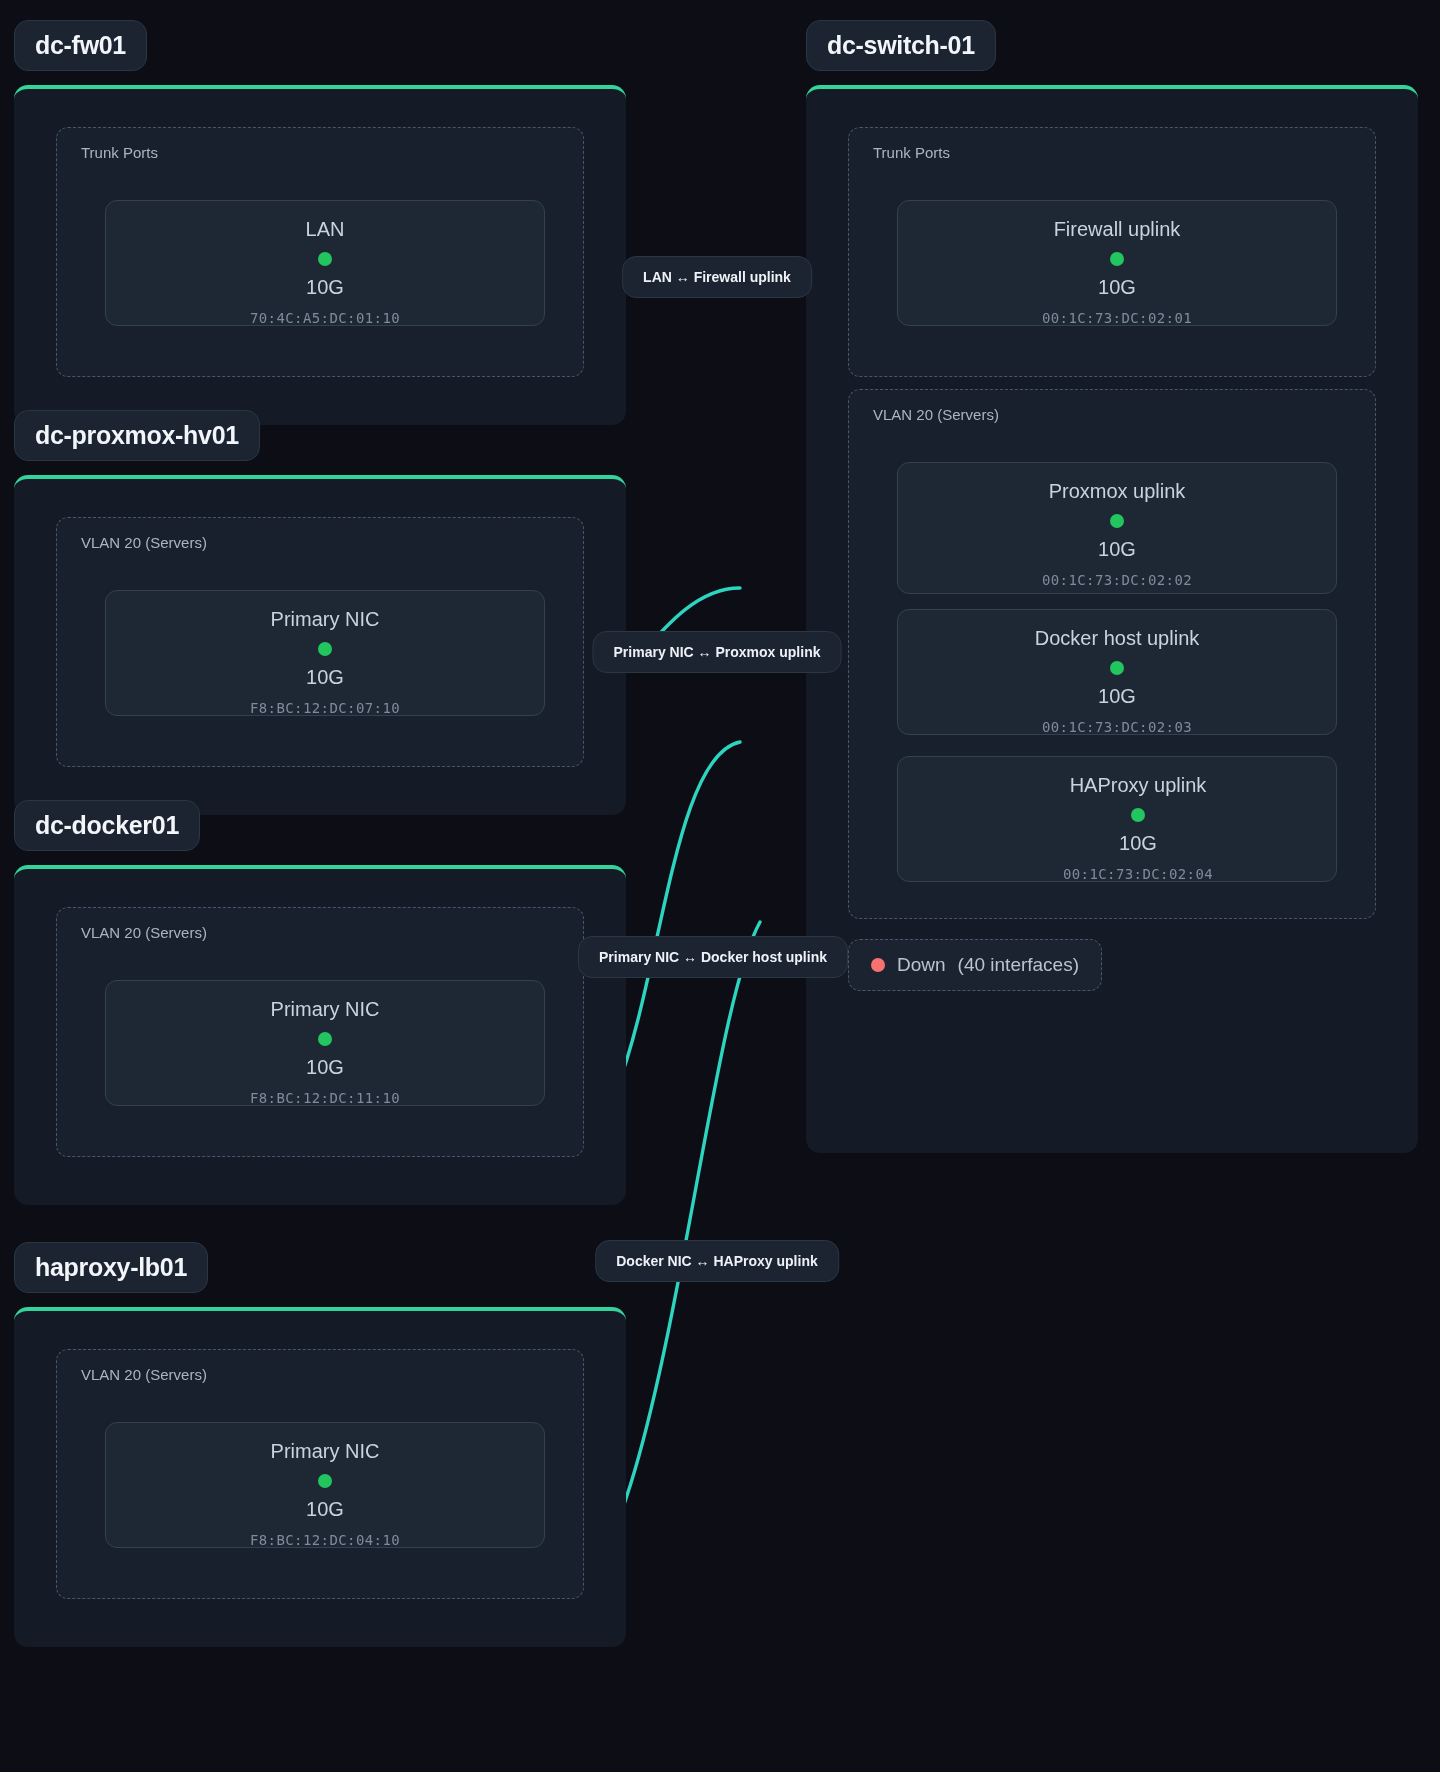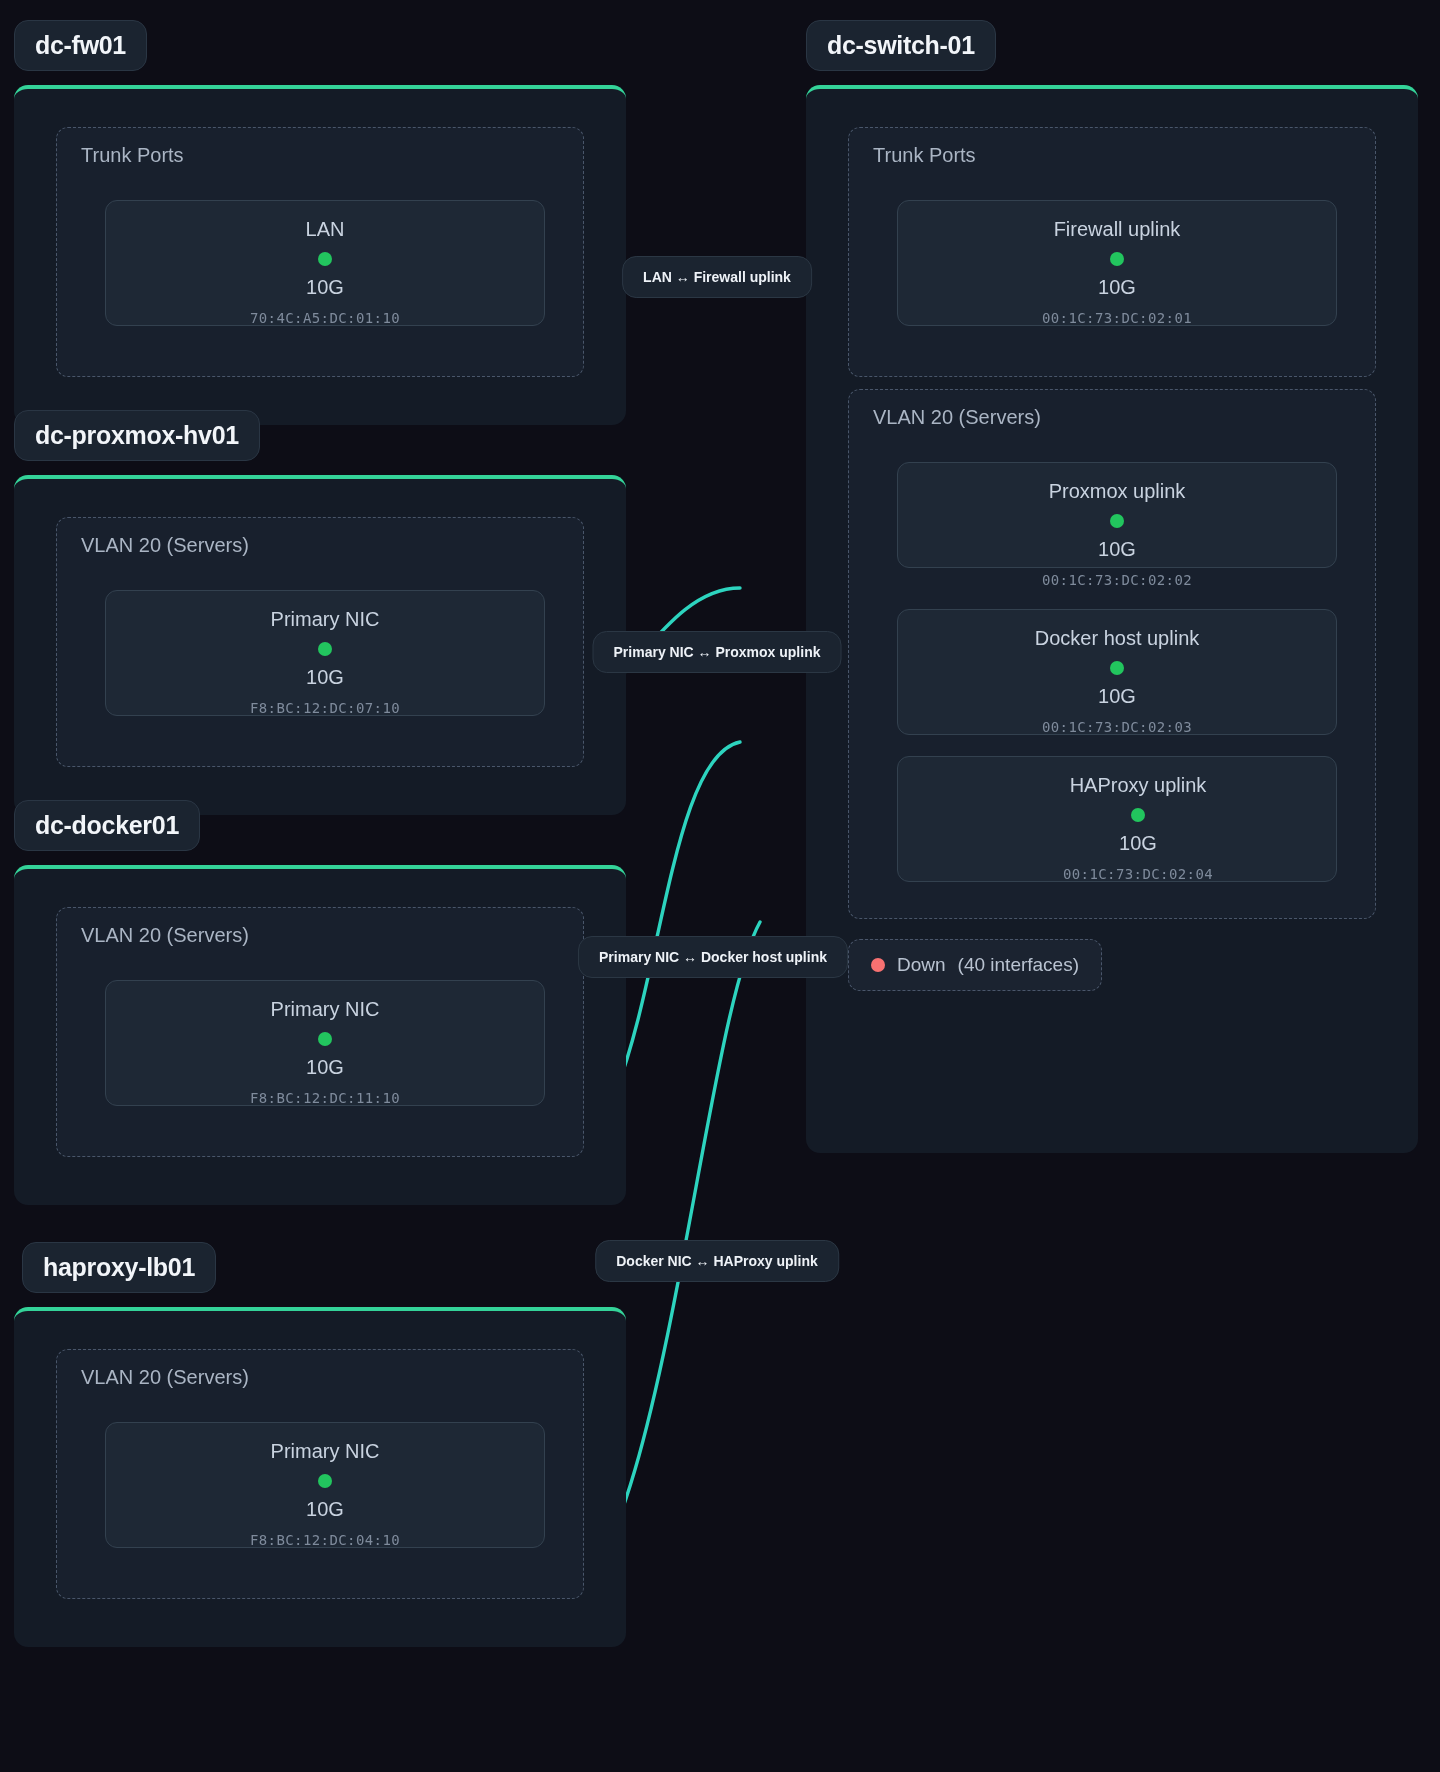--- a/index.html
+++ b/index.html
@@ -43,21 +43,21 @@
   .group {
     position: absolute;
     border: 1.5px dashed #49566a;
     border-radius: 12px;
     background: rgba(32,41,54,0.42);
   }
   .group-label {
     position: absolute;
     top: 16px; left: 24px;
     color: #aab5c4;
-    font-size: 20px;
+    font-size: 15px;
     white-space: nowrap;
   }
 
   
   .iface {
     position: absolute;
     background: #1e2835;
     border: 1px solid #33414f;
     border-radius: 12px;
     text-align: center;
@@ -163,21 +163,21 @@
           <span class="dot dot-up"></span>
           <span class="iface-speed">10G</span>
         </div>
         <div class="iface-mac">00:1C:73:DC:02:01</div>
       </div>
     </div>
 
     <div class="group" style="left:42px; top:300px; width:528px; height:530px;">
       <div class="group-label">VLAN 20 (Servers)</div>
 
-      <div class="iface" style="left:48px; top:72px; width:440px; height:106px;">
+      <div class="iface" style="left:48px; top:72px; width:440px; height:132px;">
         <div class="iface-name">Proxmox uplink</div>
         <div class="iface-speed-row">
           <span class="dot dot-up"></span>
           <span class="iface-speed">10G</span>
         </div>
         <div class="iface-mac">00:1C:73:DC:02:02</div>
       </div>
 
       <div class="iface" style="left:48px; top:219px; width:440px; height:126px;">
         <div class="iface-name">Docker host uplink</div>
@@ -228,21 +228,21 @@
         <div class="iface-name">Primary NIC</div>
         <div class="iface-speed-row">
           <span class="dot dot-up"></span>
           <span class="iface-speed">10G</span>
         </div>
         <div class="iface-mac">F8:BC:12:DC:11:10</div>
       </div>
     </div>
   </div>
 
-  <div class="node-title" style="left:14px; top:1242px;margin-left:8px;">haproxy-lb01</div>
+  <div class="node-title" style="left:14px; top:1242px;">haproxy-lb01</div>
   <div class="node-body" style="left:14px; top:1307px; width:612px; height:340px;">
     <div class="group" style="left:42px; top:38px; width:528px; height:250px;">
       <div class="group-label">VLAN 20 (Servers)</div>
       <div class="iface" style="left:48px; top:72px; width:440px; height:126px;">
         <div class="iface-name">Primary NIC</div>
         <div class="iface-speed-row">
           <span class="dot dot-up"></span>
           <span class="iface-speed">10G</span>
         </div>
         <div class="iface-mac">F8:BC:12:DC:04:10</div>

